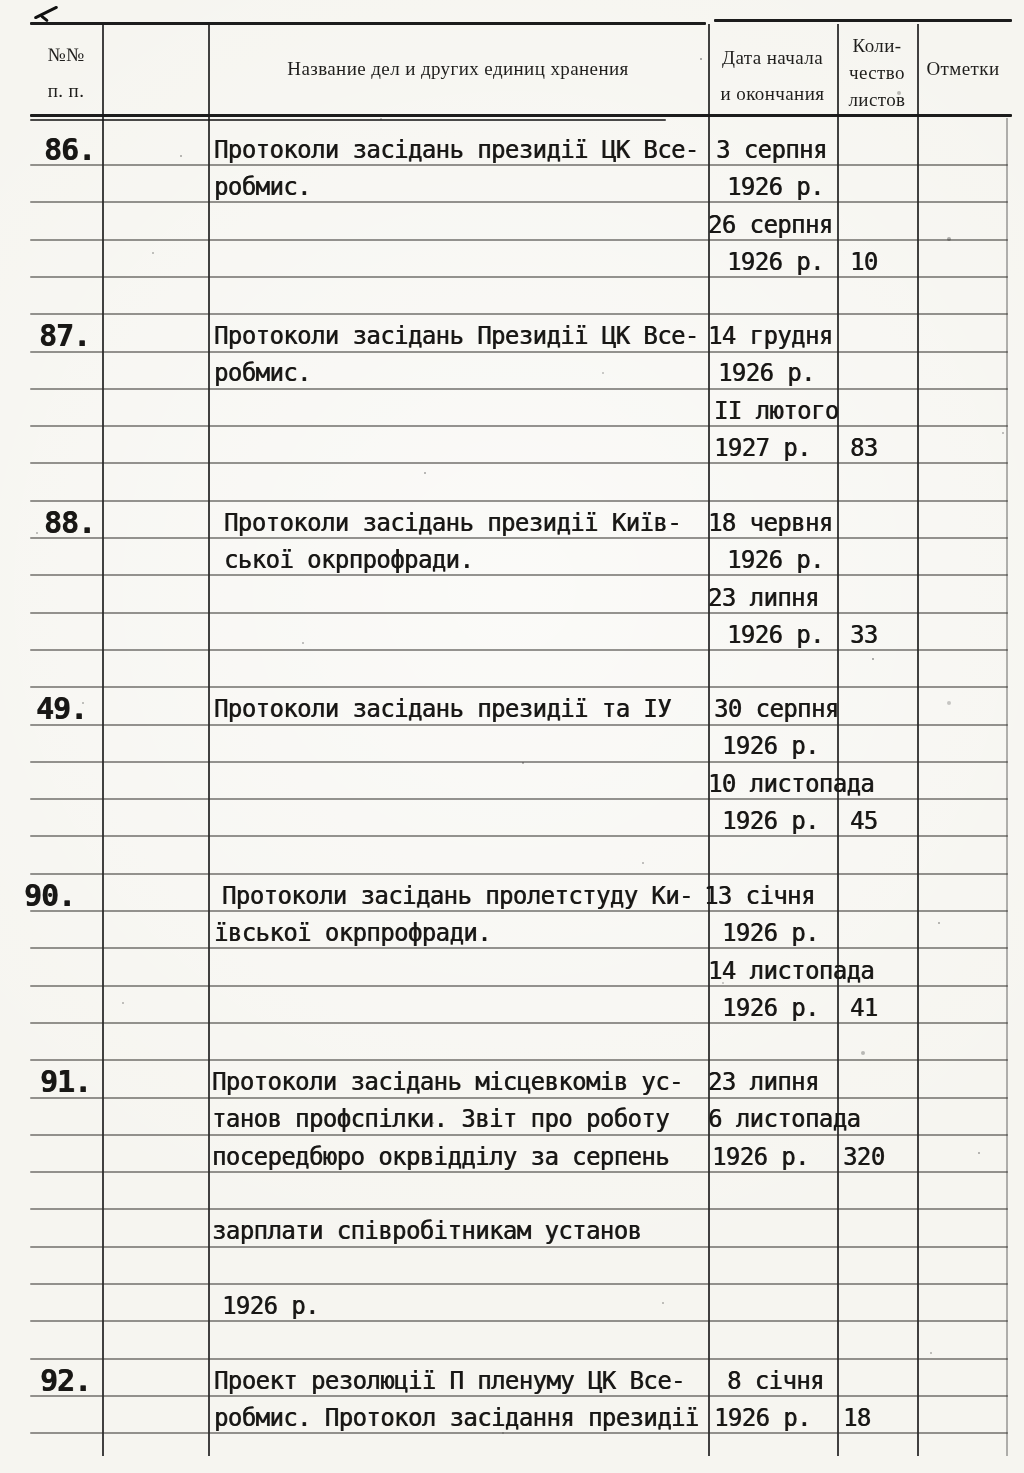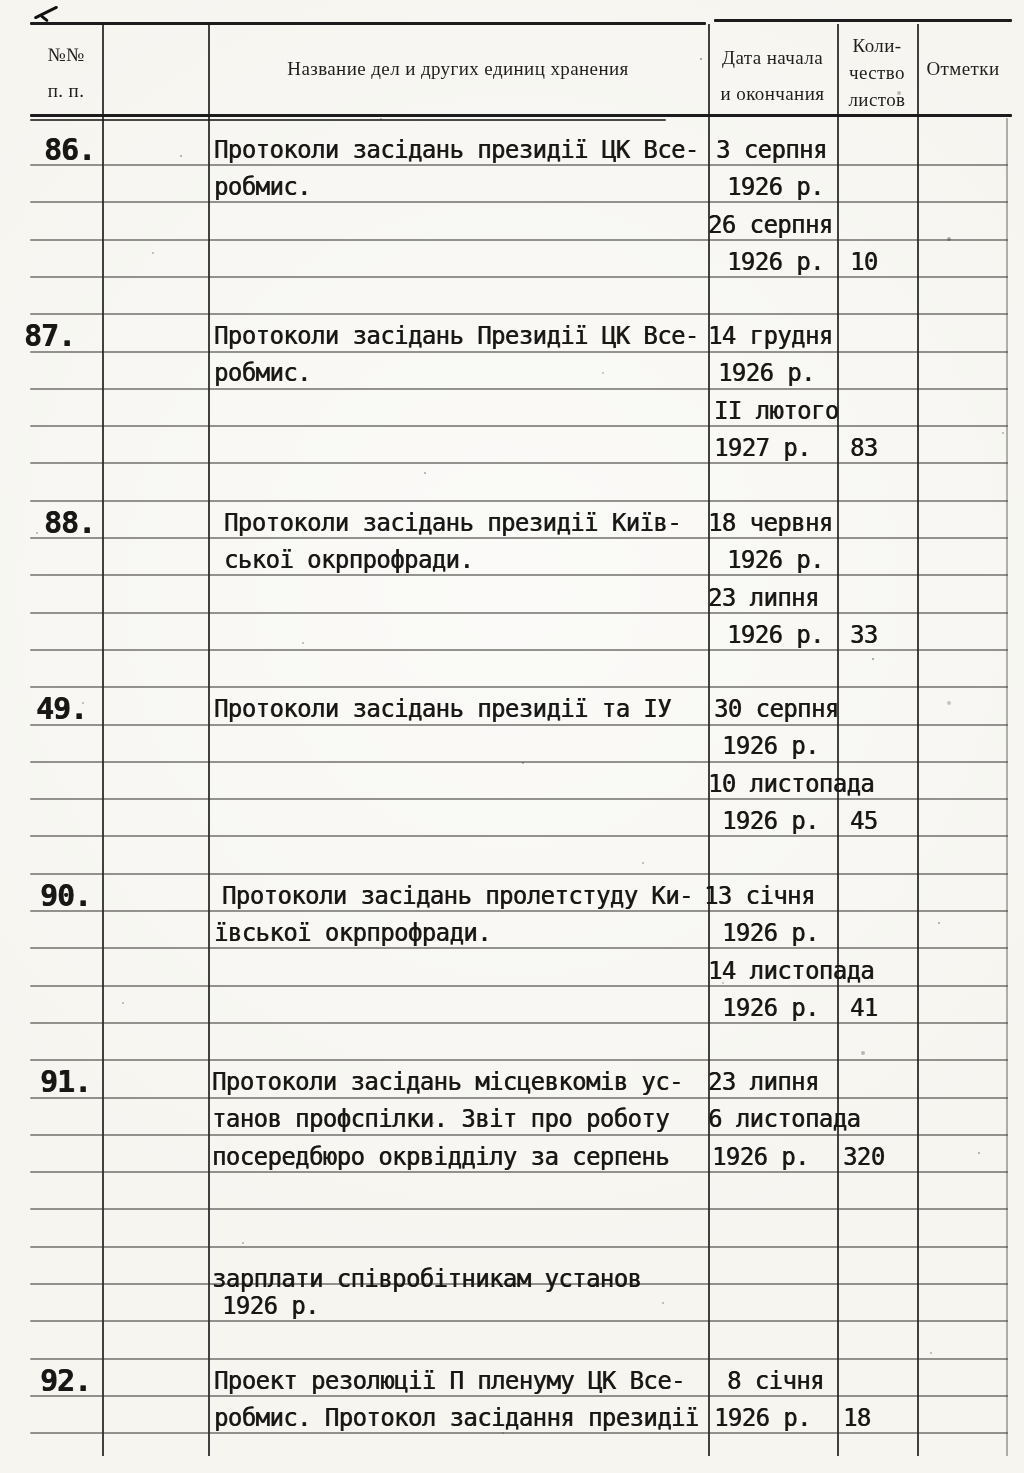--- a/index.html
+++ b/index.html
@@ -32,21 +32,21 @@
     position:absolute;height:28px;line-height:28px;white-space:nowrap;
     color:#181715;font-size:24px;letter-spacing:-0.6px;
     text-shadow:0.5px 0 0 rgba(20,18,16,.75), -0.3px 0 0 rgba(20,18,16,.4);
   }
   .num{left:44px;font-size:30px !important;letter-spacing:-1px !important;font-weight:600;}
   .t{left:214px;}
   .d{left:708px;}
   .d.ind{left:727px;}
   .s{left:850px;}
   .l0{top:0;} .l1{top:37px;} .l2{top:75px;} .l3{top:112px;}
-  .l4{top:149px;margin-top:48px;} .l5{top:187px;} .l6{top:224px;}
+  .l4{top:149px;} .l5{top:187px;} .l6{top:224px;}
   
   .speck{position:absolute;left:0;top:0;width:2px;height:2px;border-radius:50%;background:transparent;
     box-shadow:
       180px 155px 0 0 rgba(0,0,0,.35), 380px 118px 0 0 rgba(0,0,0,.3),
       700px 58px 0 0 rgba(0,0,0,.4), 898px 92px 0 1px rgba(0,0,0,.25),
       152px 252px 0 0 rgba(0,0,0,.3), 948px 238px 0 1px rgba(0,0,0,.3),
       424px 472px 0 0 rgba(0,0,0,.35), 302px 642px 0 0 rgba(0,0,0,.3),
       872px 658px 0 0 rgba(0,0,0,.4), 82px 702px 0 0 rgba(0,0,0,.3),
       948px 702px 0 1px rgba(0,0,0,.2), 522px 762px 0 0 rgba(0,0,0,.35),
       642px 862px 0 0 rgba(0,0,0,.3), 332px 902px 0 0 rgba(0,0,0,.3),
@@ -145,21 +145,21 @@
     <span class="t l0">Протоколи засідань президії ЦК Все-</span>
     <span class="t l1">робмис.</span>
     <span class="d l0" style="left:716px">3 серпня</span>
     <span class="d ind l1">1926 р.</span>
     <span class="d l2">26 серпня</span>
     <span class="d ind l3">1926 р.</span>
     <span class="s l3">10</span>
   </div>
 
   <div class="row" style="top:322px">
-    <span class="num l0" style="left:24px">87.</span>
+    <span class="num l0" style="left:39px">87.</span>
     <span class="t l0">Протоколи засідань Президії ЦК Все-</span>
     <span class="t l1">робмис.</span>
     <span class="d l0">14 грудня</span>
     <span class="d ind l1" style="left:718px">1926 р.</span>
     <span class="d l2" style="left:714px">ІІ лютого</span>
     <span class="d ind l3" style="left:714px">1927 р.</span>
     <span class="s l3">83</span>
   </div>
 
   <div class="row" style="top:509px">
@@ -177,21 +177,21 @@
     <span class="num l0" style="left:36px">49.</span>
     <span class="t l0">Протоколи засідань президії та ІУ</span>
     <span class="d l0" style="left:714px">30 серпня</span>
     <span class="d ind l1" style="left:722px">1926 р.</span>
     <span class="d l2">10 листопада</span>
     <span class="d ind l3" style="left:722px">1926 р.</span>
     <span class="s l3">45</span>
   </div>
 
   <div class="row" style="top:882px">
-    <span class="num l0" style="left:40px">90.</span>
+    <span class="num l0" style="left:24px">90.</span>
     <span class="t l0" style="left:222px">Протоколи засідань пролетстуду Ки-</span>
     <span class="t l1">ївської окрпрофради.</span>
     <span class="d l0" style="left:704px">13 січня</span>
     <span class="d ind l1" style="left:722px">1926 р.</span>
     <span class="d l2">14 листопада</span>
     <span class="d ind l3" style="left:722px">1926 р.</span>
     <span class="s l3">41</span>
   </div>
 
   <div class="row" style="top:1068px">

